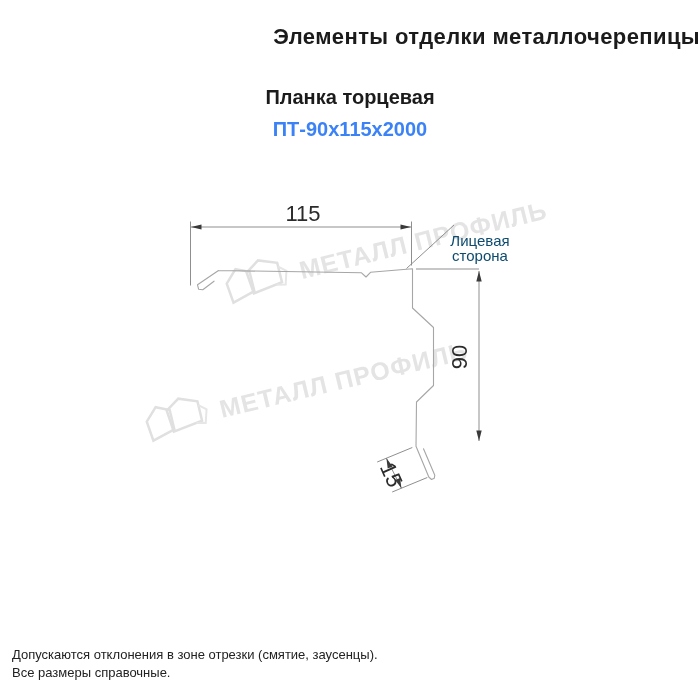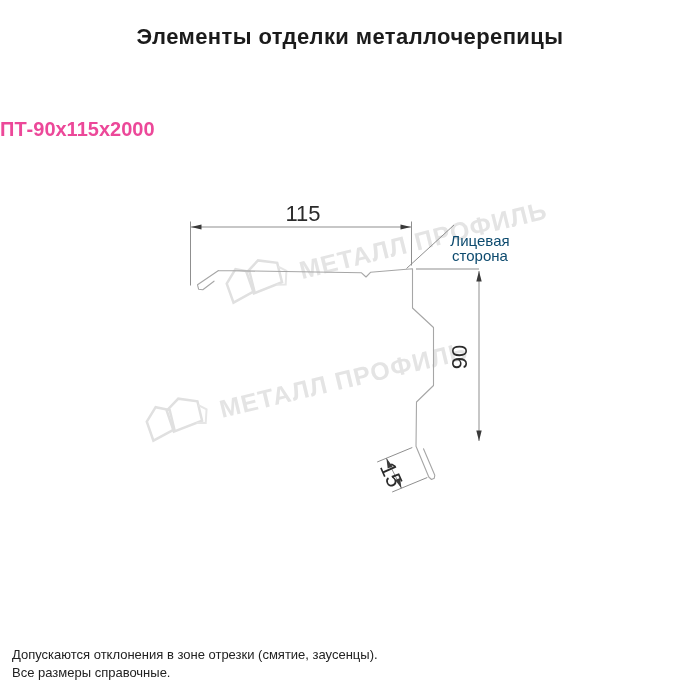--- a/index.html
+++ b/index.html
@@ -1,30 +1,30 @@
 <!DOCTYPE html>
 <html><head>
 <meta charset="utf-8">
 <style>
   html,body{margin:0;padding:0;background:#fff;}
   .canvas{
     position:relative;width:700px;height:700px;background:#ffffff;overflow:hidden;
     font-family:"Liberation Sans",sans-serif;
   }
   .page-title{
-    position:absolute;top:24px;left:0;width:700px;text-align:center;
+    position:absolute;top:24px;left:0;width:700px;text-align:right;
     font-size:22px;font-weight:700;color:#1b1b1b;letter-spacing:.4px;
   }
   .product-name{
     position:absolute;top:86px;left:0;width:700px;text-align:center;
     font-size:20px;font-weight:700;color:#1b1b1b;
   }
   .product-code{
-    position:absolute;top:118px;left:0;width:700px;text-align:left;
-    font-size:20px;font-weight:700;color:#ec4899;
+    position:absolute;top:118px;left:0;width:700px;text-align:center;
+    font-size:20px;font-weight:700;color:#3b82f6;
   }
   .watermark{
     position:absolute;display:flex;align-items:center;gap:10px;
     font-weight:700;font-size:25px;letter-spacing:1px;white-space:nowrap;
     transform-origin:0 50%;user-select:none;
   }
   .wm1{left:226px;top:266px;transform:rotate(-14deg);}
   .wm2{left:146px;top:404px;transform:rotate(-13.5deg);}
   .drawing{position:absolute;left:0;top:0;}
   .profile-stroke{fill:none;stroke-width:1.1;stroke-linejoin:round;stroke-linecap:round;}
@@ -55,20 +55,21 @@
   <div class="watermark wm2" style="color:#e4e4e4;">
     <svg width="66" height="46" viewBox="0 0 66 46">
       <path d="M2,18 L14,6 L27,12 L27,32 L4,38 Z" fill="none" stroke="#e0e0e0" stroke-width="2.5"></path>
       <path d="M24,12 L38,3 L56,10 L56,30 L26,34 Z" fill="none" stroke="#e0e0e0" stroke-width="2.5"></path>
       <path d="M56,14 L63,20 L59,33 L50,31" fill="none" stroke="#e6e6e6" stroke-width="2"></path>
     </svg>
     <span>МЕТАЛЛ ПРОФИЛЬ</span>
   </div>
 
   <div class="page-title">Элементы отделки металлочерепицы</div>
+  <div class="product-name">Планка торцевая</div>
   <div class="product-code">ПТ-90х115х2000</div>
 
   <svg class="drawing" width="700" height="700" viewBox="0 0 700 700">
 
     <path class="profile-stroke" d="M 218.5,270.5 L 197.5,284.8 L 198.6,289.2 L 202.8,289.8 L 214,281.2
              M 218.5,270.5 L 361.5,272.8 L 366,277 L 370.5,272.3 L 412.5,268.8
              L 412.5,308 L 433.5,327.5 L 433.5,385.5 L 416.5,402 L 416,446.2
              L 428.8,477 L 431.5,479.5 L 434.3,478.2 L 434.8,475.2 L 423.5,448.8" stroke="#a6a6a6"></path>
 
     <line class="thin" x1="190.5" y1="221.5" x2="190.5" y2="285.5" stroke="#8f8f8f"></line>

